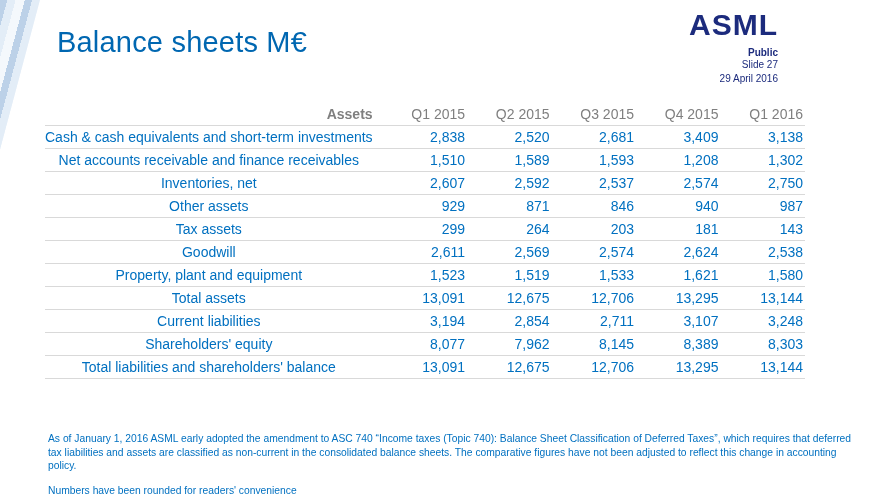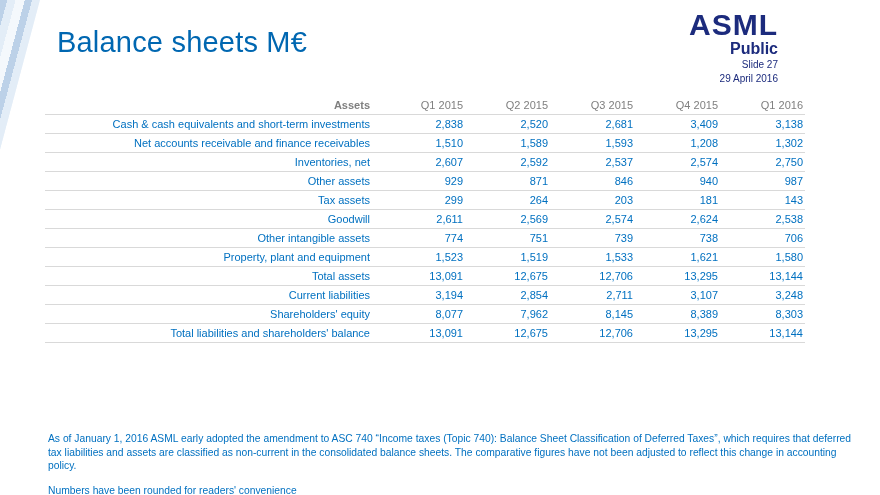--- a/index.html
+++ b/index.html
@@ -21,38 +21,38 @@
     clip-path: polygon(0 0, 100% 0, 0 100%);
   }
 
   .title {
     position:absolute; left:57px; top:26px;
     font-size:29px; font-weight:400; color:#0067b1; letter-spacing:0.2px;
   }
 
   .brand { position:absolute; top:10px; right:14px; text-align:right; }
   .logo  { font-size:30px; font-weight:bold; color:#1c2b7d; letter-spacing:1px; line-height:1;margin-left:16px; }
-  .public{ font-size:16px; font-weight:bold; color:#1c2b7d; }
+  .public{ margin-top:7px; font-size:10px; font-weight:bold; color:#1c2b7d; }
   .meta  { font-size:10px; color:#1c2b7d; line-height:1.35; }
 
   table.bs {
-    position:absolute; left:45px; top:96px; width:760px;
-    border-collapse:collapse; font-size:11px;
+    position:absolute; left:45px; top:103px; width:760px;
+    border-collapse:collapse; font-size:14px;
   }
   table.bs th, table.bs td {
     padding:3px 2px 3px 0;
     border-bottom:1px solid #d9d9d9;
     text-align:right; white-space:nowrap;
     color:#0070c0; font-weight:400;
   }
   table.bs col.c-label { width:335px; }
   table.bs col.c-num   { width:85px; }
   table.bs th { color:#7f7f7f; }
   table.bs th.lbl { font-weight:bold; padding-right:10px; }
-  table.bs td.lbl { padding-right:10px; }
+  table.bs td.lbl { padding-right:10px;text-align:center; }
   tr.total td { font-weight:normal; }
   tr.section td {
     color:#7f7f7f; font-weight:bold; text-align:left; padding-left:30px;
   }
 
   .footnotes {
     position:absolute; left:48px; top:432px; width:805px;
     font-size:10.3px; color:#0070c0; line-height:1.32;
   }
   .footnotes .note2 { margin-top:11px; }
@@ -135,28 +135,20 @@
       </tr>
       <tr>
         <td class="lbl">Goodwill</td>
         <td>2,611</td>
         <td>2,569</td>
         <td>2,574</td>
         <td>2,624</td>
         <td>2,538</td>
       </tr>
       <tr>
-        <td class="lbl">Other intangible assets</td>
-        <td>774</td>
-        <td>751</td>
-        <td>739</td>
-        <td>738</td>
-        <td>706</td>
-      </tr>
-      <tr>
         <td class="lbl">Property, plant and equipment</td>
         <td>1,523</td>
         <td>1,519</td>
         <td>1,533</td>
         <td>1,621</td>
         <td>1,580</td>
       </tr>
       <tr class="total">
         <td class="lbl">Total assets</td>
         <td>13,091</td>

